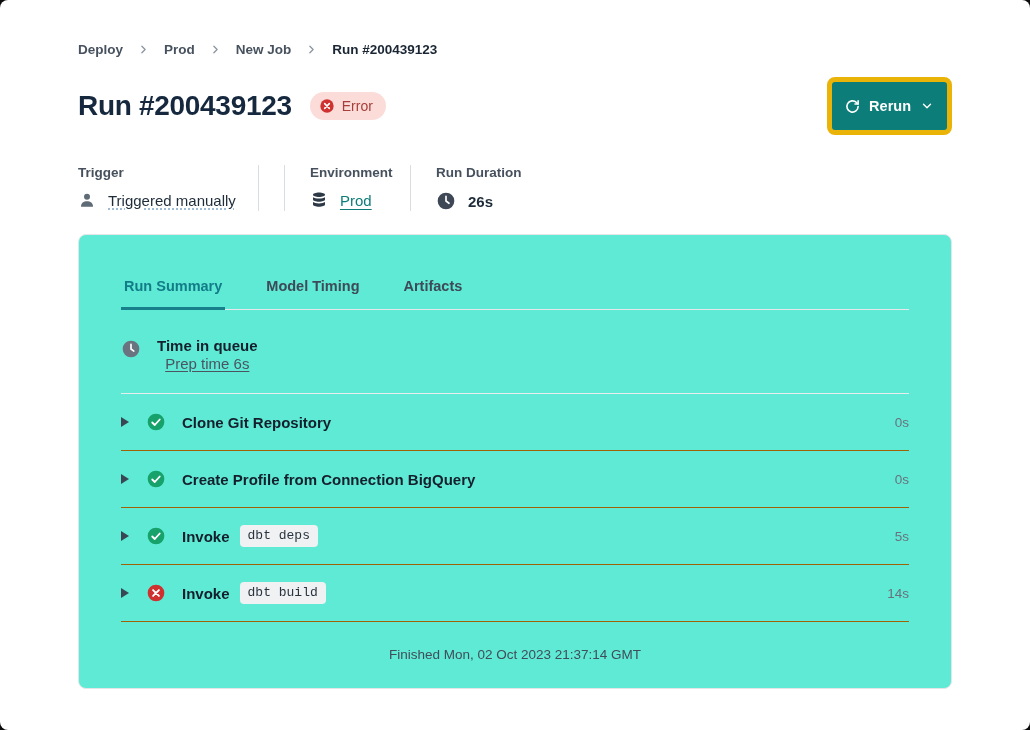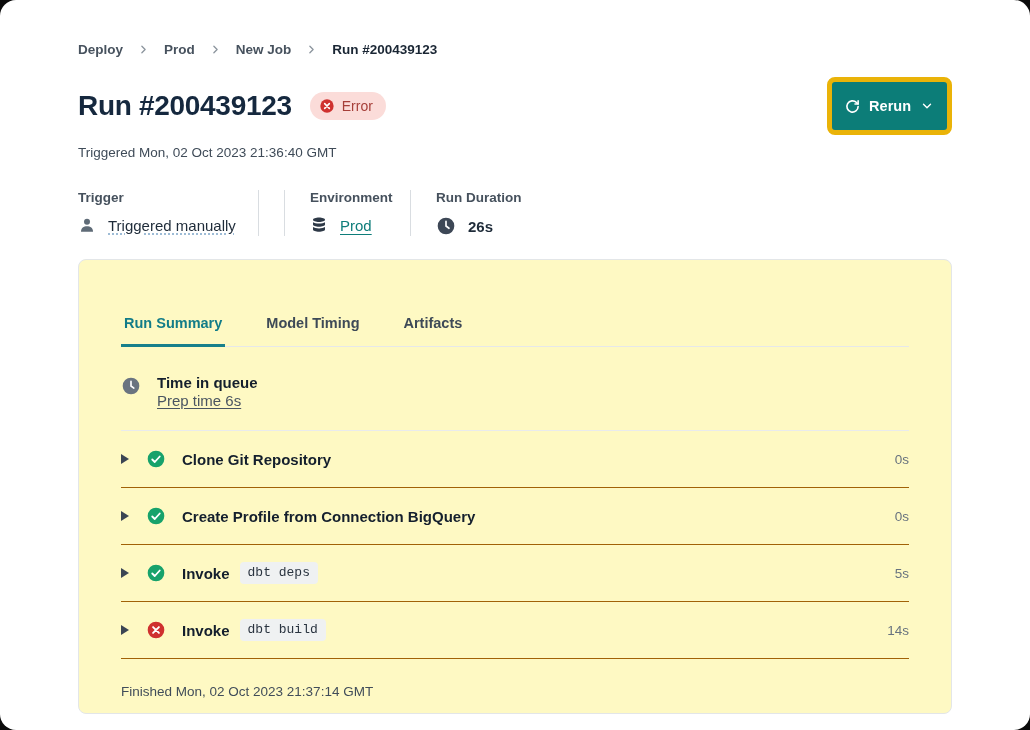--- a/index.html
+++ b/index.html
@@ -5,21 +5,21 @@
   * { box-sizing: border-box; margin: 0; padding: 0; }
   html, body { width: 1030px; height: 730px; }
   body {
     background: #0b0b0b;
     font-family: "Liberation Sans", sans-serif;
     color: #1e2b39;
   }
   .page {
     width: 1030px; height: 730px;
     background: #ffffff;
-    border-radius: 16px;
+    border-radius: 8px;
     overflow: hidden;
   }
   .header { padding: 42px 78px 0 78px; }
 
   
   .breadcrumb { display: flex; align-items: center; gap: 14px; }
   .crumb { font-size: 13.5px; font-weight: 600; color: #47525e; cursor: pointer; }
   .crumb.current { color: #1a2634; font-weight: 700; cursor: default; }
   .crumb-sep { display: flex; align-items: center; color: #9aa3ac; }
 
@@ -55,22 +55,23 @@
   .dotted-link { text-decoration: underline dotted #7fa6c9; text-underline-offset: 3px; cursor: help; }
   .teal-link { color: #0e7d7a; text-decoration: underline; text-underline-offset: 3px; cursor: pointer; }
   .bold-val { font-weight: 700; }
 
   
   .card {
     margin: 23px 78px 0 78px;
     height: 455px;
     border: 1px solid #e3e6e8;
     border-radius: 8px;
-    background: #fef9c3;
-    padding: 16px 42px;
+    background: #5eead4;
+    padding: 4px 42px;
+    text-align: center;
   }
   .tabs { display: flex; gap: 38px; border-bottom: 1px solid #e6e8ea; margin-top: 30px; }
   .tab {
     padding: 9px 3px 13px 3px;
     font-size: 14.5px; font-weight: 600; color: #3e4a57;
     border-bottom: 3px solid transparent; margin-bottom: -1px;
     cursor: pointer;
   }
   .tab.active { color: #127c88; border-bottom-color: #17808b; }
 
@@ -151,21 +152,20 @@
         </span>
         <span>Rerun</span>
         <span style="display:flex;">
           <svg width="14" height="14" viewBox="0 0 24 24" fill="none" stroke="#ffffff" stroke-width="2.4" stroke-linecap="round" stroke-linejoin="round">
               <polyline points="6 9 12 15 18 9"></polyline>
             </svg>
         </span>
       </button>
     </div>
 
-    <div class="triggered-line">Triggered Mon, 02 Oct 2023 21:36:40 GMT</div>
 
     <div class="meta-row">
       <div class="meta-item trigger">
         <span class="meta-label">Trigger</span>
         <span class="meta-value">
           <span style="display:flex;">
             <svg width="18" height="18" viewBox="0 0 24 24" fill="#5f6b77">
                 <circle cx="12" cy="7.5" r="4"></circle>
                 <path d="M4 20.5c0-4.5 3.6-7 8-7s8 2.5 8 7v.5H4z"></path>
               </svg>

